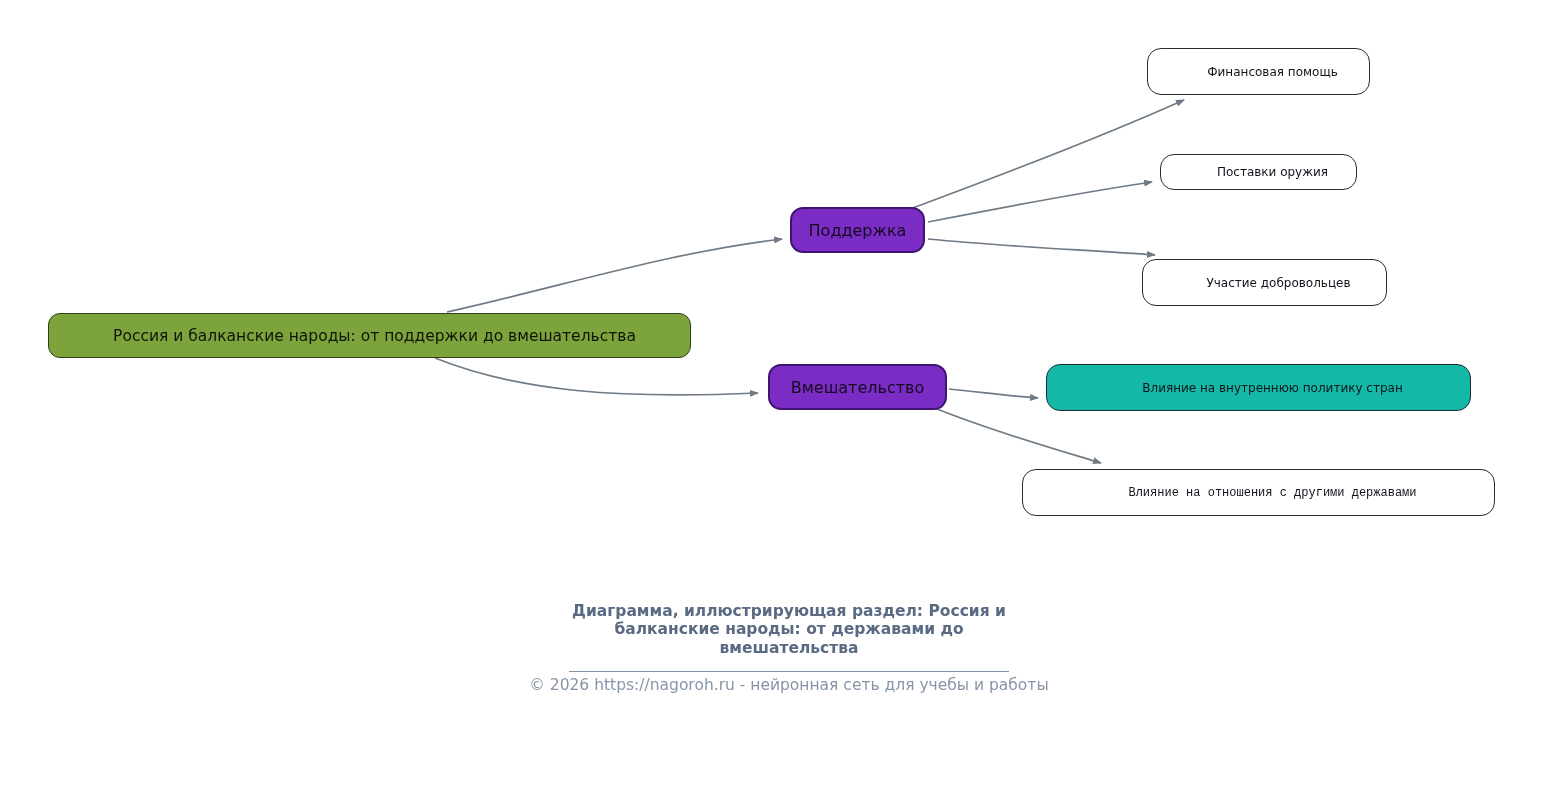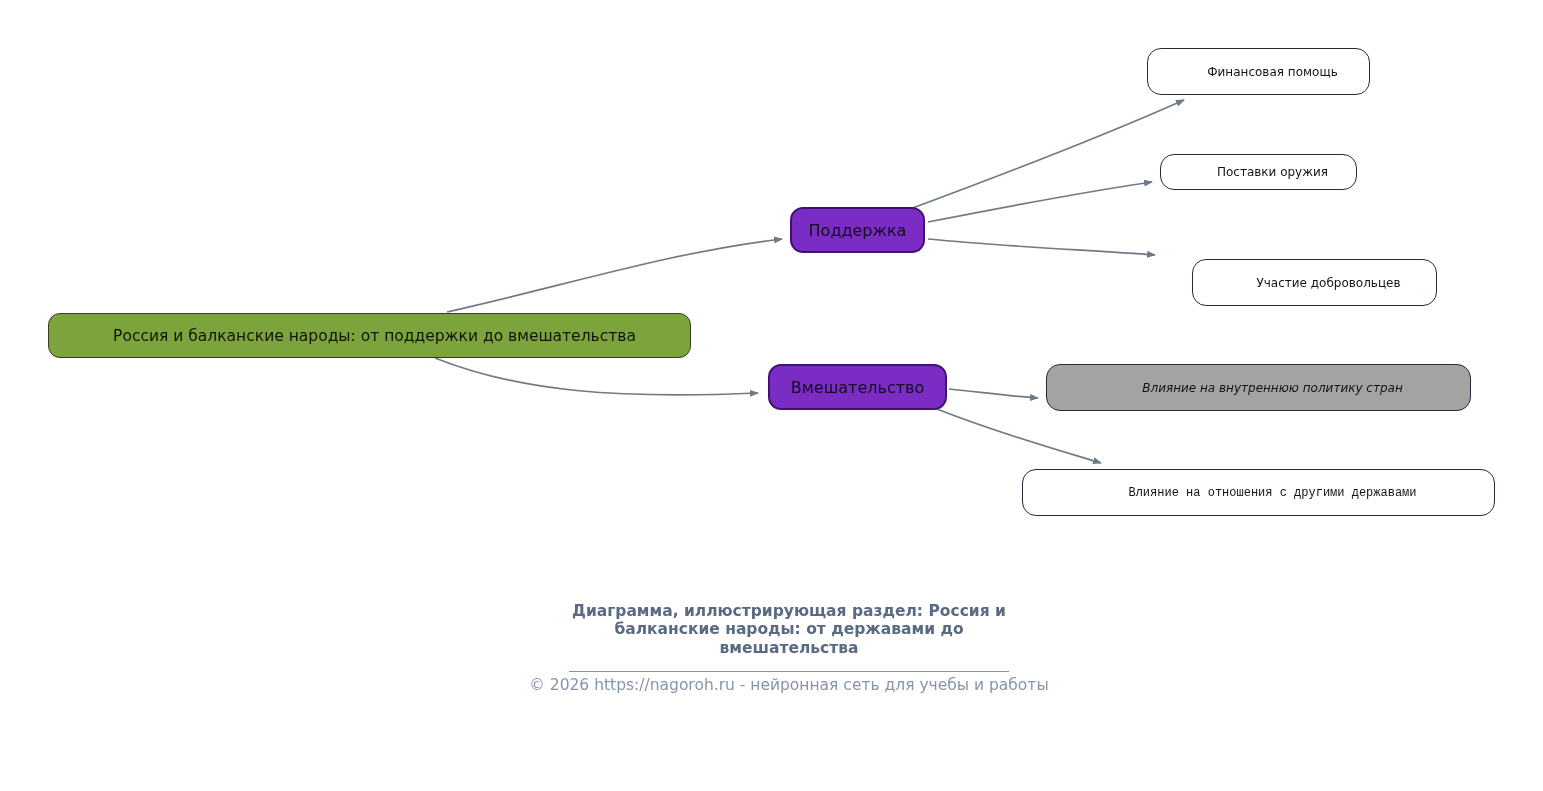--- a/index.html
+++ b/index.html
@@ -29,21 +29,21 @@
     border-radius: 12px; border-width: 1.5px;
     font-size: 15.5px;
   }
   .branch { border-radius: 13px; border-width: 2px; font-size: 16px; }
   .branch-0 { left: 790px; top: 207px; width: 135px; height: 46px; }
   .branch-1 { left: 768px; top: 364px; width: 179px; height: 46px; }
 
   .leaf { border-radius: 14px; border-width: 1.6px; font-size: 12px; padding-left: 28px; }
   .leaf-0 { left: 1147px; top: 48px;  width: 223px; height: 47px; }
   .leaf-1 { left: 1160px; top: 154px; width: 197px; height: 36px; }
-  .leaf-2 { left: 1192px; top: 259px; width: 245px; height: 47px; }
+  .leaf-2 { left: 1142px; top: 259px; width: 245px; height: 47px; }
   .leaf-3 { left: 1046px; top: 364px; width: 425px; height: 47px; }
   .leaf-4 { left: 1022px; top: 469px; width: 473px; height: 47px; font-family: Liberation Mono, monospace; }
 
   .footer {
     position: absolute;
     left: 489px; top: 602px; width: 600px;
     text-align: center;
   }
   .caption {
     font-weight: bold;
@@ -90,21 +90,21 @@
   <div class="node branch branch-1" style="background: rgb(123, 44, 196); border-color: rgb(63, 20, 112); color: rgb(20, 10, 32);">Вмешательство</div>
 
   <div class="node branch branch-0" style="background: rgb(123, 44, 196); border-color: rgb(63, 20, 112); color: rgb(20, 10, 32);">Поддержка</div>
 
   <div class="node leaf leaf-0" style="background: rgb(255, 255, 255); border-color: rgb(36, 44, 56); color: rgb(16, 21, 28);">Финансовая помощь</div>
 
   <div class="node leaf leaf-1" style="background: rgb(255, 255, 255); border-color: rgb(36, 44, 56); color: rgb(16, 21, 28);">Поставки оружия</div>
 
   <div class="node leaf leaf-2" style="background: rgb(255, 255, 255); border-color: rgb(36, 44, 56); color: rgb(16, 21, 28);">Участие добровольцев</div>
 
-  <div class="node leaf leaf-3" style="background: #a3a3a3; border-color: rgb(36, 44, 56); color: rgb(16, 21, 28); font-style: italic;">Влияние на внутреннюю политику стран</div>
+  <div class="node leaf leaf-3" style="background: #14b8a6; border-color: rgb(36, 44, 56); color: rgb(16, 21, 28);">Влияние на внутреннюю политику стран</div>
 
   <div class="node leaf leaf-4" style="background: rgb(255, 255, 255); border-color: rgb(36, 44, 56); color: rgb(16, 21, 28);">Влияние на отношения с другими державами</div>
 
   <div class="footer">
     <div class="caption">Диаграмма, иллюстрирующая раздел: Россия и балканские народы: от державами до вмешательства</div>
     <hr class="divider">
     <div class="copyright">© 2026 https://nagoroh.ru - нейронная сеть для учебы и работы</div>
   </div>
 
 </div>

